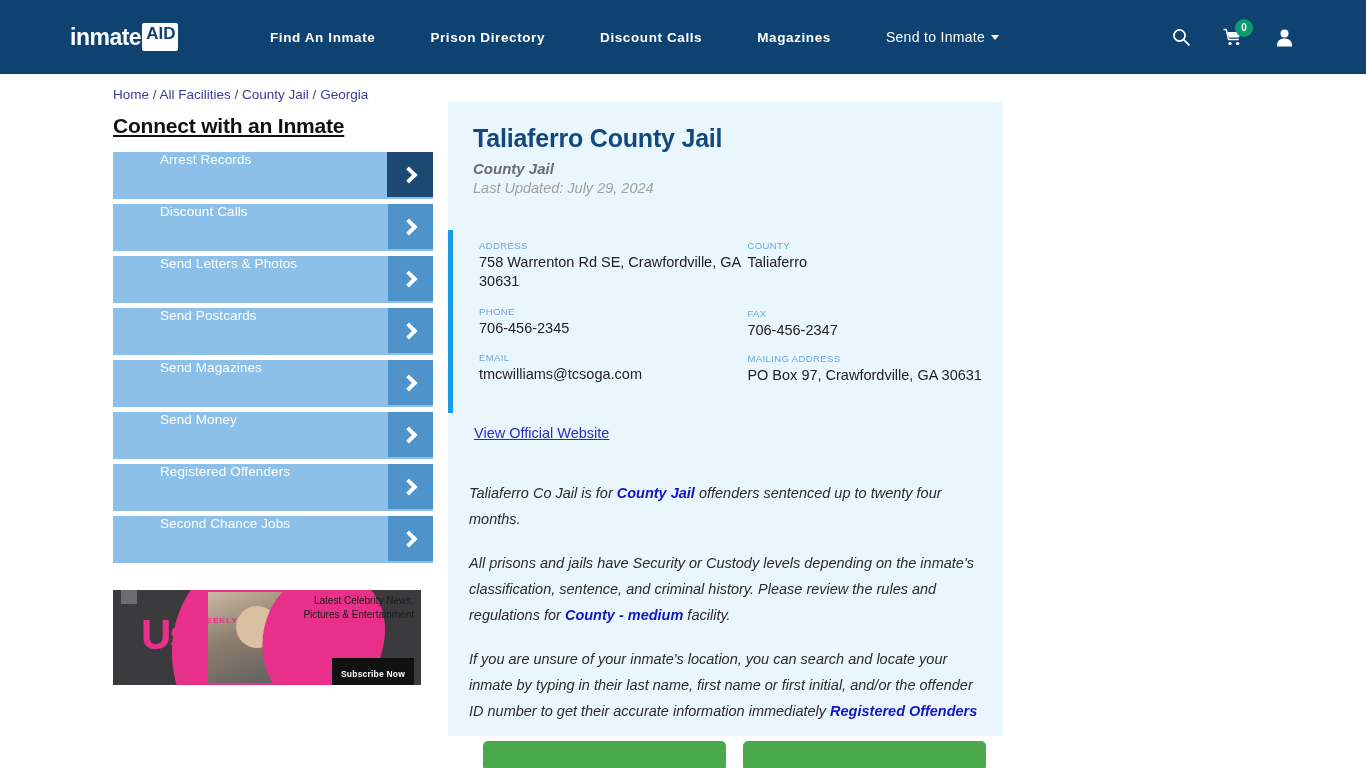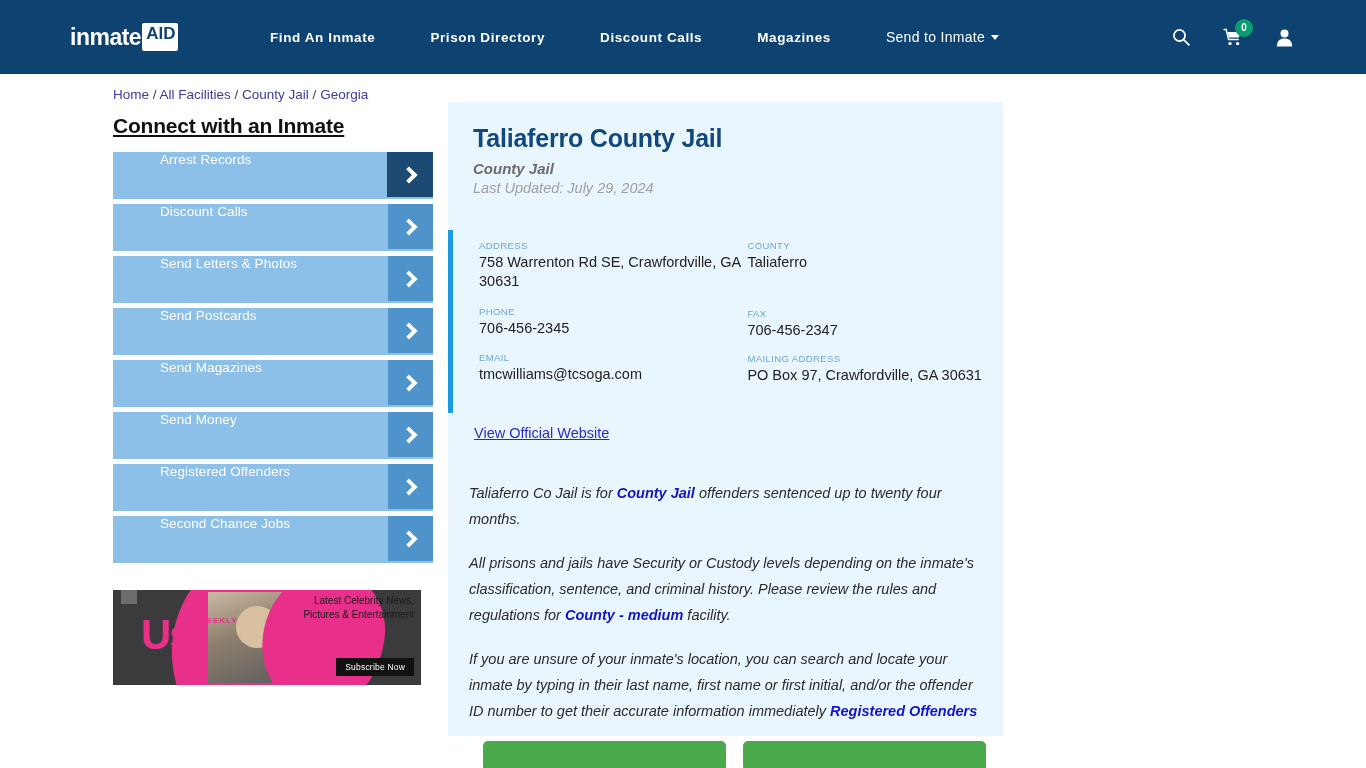--- a/index.html
+++ b/index.html
@@ -79,21 +79,21 @@
   .ad .photo:after { content:""; position:absolute; left:28px; top:14px; width:42px; height:42px; border-radius:50%; background:#d8c0a0; }
   .ad .blob2 { position:absolute; left:150px; top:-20px; width:120px; height:140px; background:#e8308a; border-radius:50% 45% 50% 50%; transform:rotate(14deg); }
   .ad .uslogo { position:absolute; left:28px; top:24px; color:#e8308a; font-size:42px; font-weight:bold; line-height:1; letter-spacing:-2px; }
   .ad .usdots { position:absolute; left:85px; top:26px; color:#e8308a; font-size:8px; letter-spacing:1px; font-weight:bold; }
   .ad .adtext {
     position:absolute; right:7px; top:4px; width:120px; text-align:right;
     color:#1b1b1b; font-size:10px; font-weight:normal; line-height:13.5px;
   }
   .ad .subbtn {
     position:absolute; right:7px; top:68px; background:#111; color:#fff; font-size:8.5px;
-    font-weight:normal; padding:4px 9px; letter-spacing:0.2px;
+    font-weight:bold; padding:11px 9px; letter-spacing:0.2px;
   }
   .ad .graytab { position:absolute; left:8px; top:0; width:16px; height:14px; background:#6d6d70; }
 
   
   .main { margin-left:15px; width:555px; }
   .card { background:#eaf6fd; padding:22px 0 0 0; min-height:634px; }
   .card-h1 { font-size:25px; font-weight:bold; color:#11497e; margin:0 0 0 25px; letter-spacing:-0.2px; }
   .card-sub { font-size:15px; font-weight:bold; font-style:italic; color:#6c6c6c; margin:7px 0 0 25px; }
   .card-upd { font-size:14.5px; font-style:italic; color:#a0a0a0; margin:3px 0 0 25px; }
 

